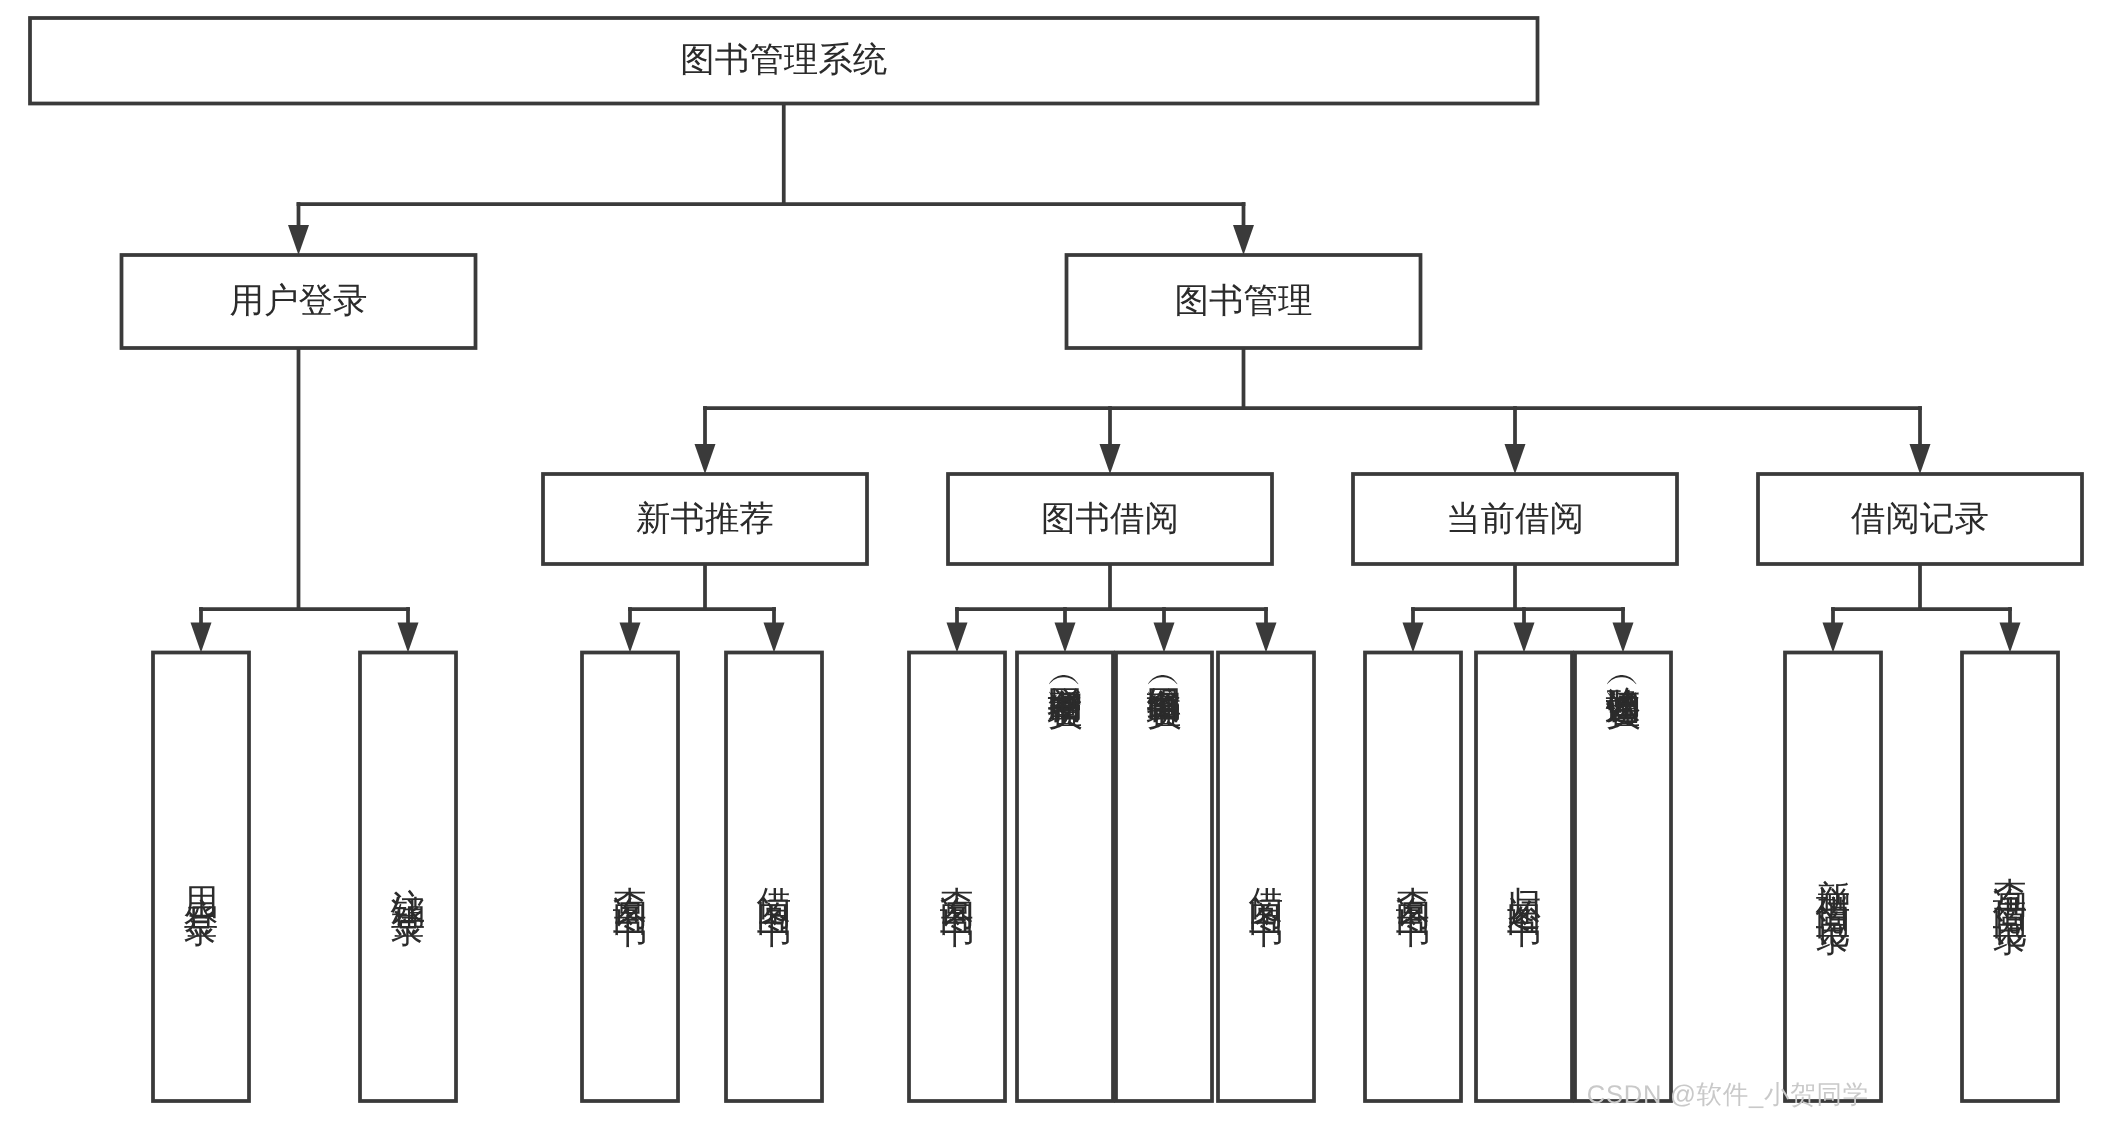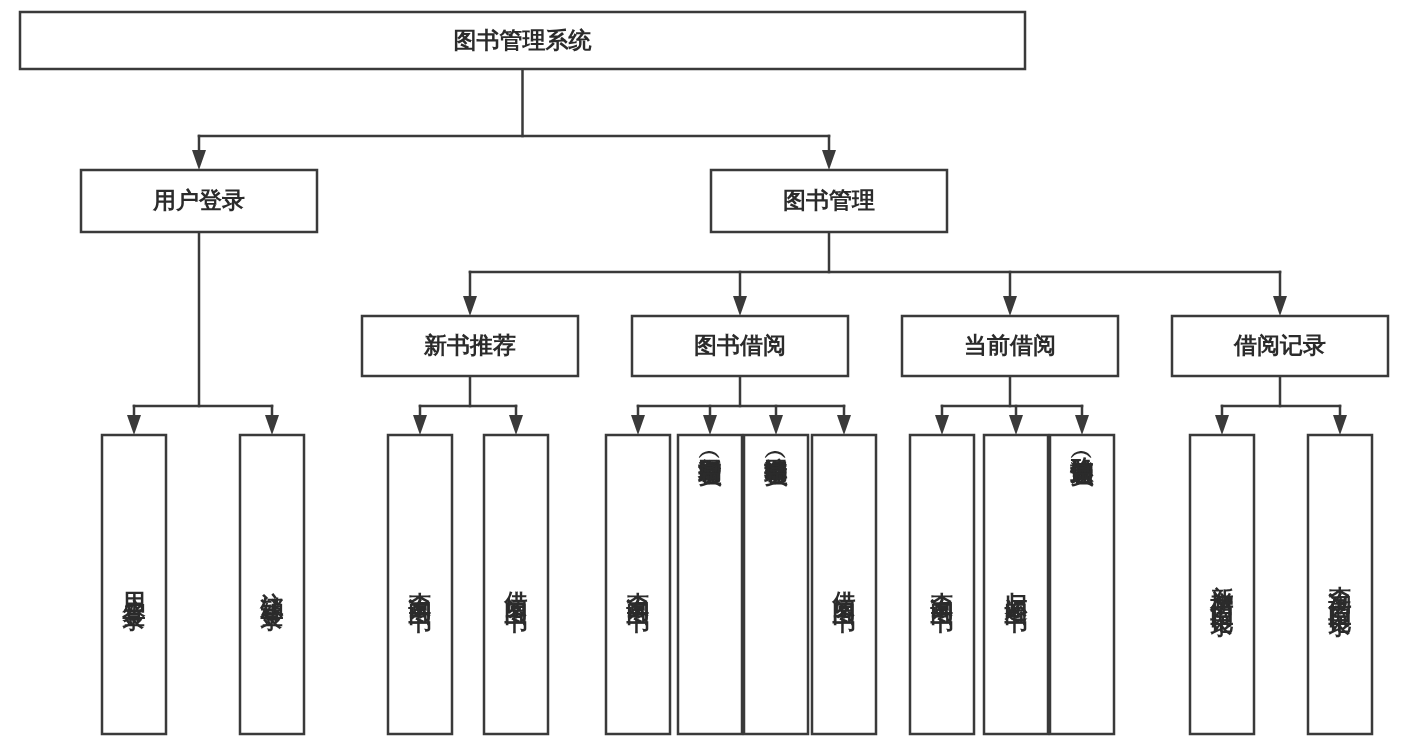--- a/index.html
+++ b/index.html
@@ -12,21 +12,20 @@
     height: 747px;
     font-family: "Liberation Sans", "DejaVu Sans", sans-serif;
     overflow: hidden;
     position: relative;
   }
   #diagram-root {
     position: relative;
     width: 1256px;
     height: 747px;
     background: #ffffff;
-    font-weight: bold;
   }
   svg#diagram-svg {
     position: absolute;
     top: 0;
     left: 0;
     width: 1405px;
     height: 747px;
     display: block;
   }
   .node-box {
@@ -207,14 +206,15 @@
         <div class="leaf-label" style="letter-spacing: 1px;">确认归还（管理员）</div>
       </div>
       <div class="leaf-label-wrap" style="left: 1190px; top: 443px; width: 64px; height: 283px; align-items: center;">
         <div class="leaf-label" style="letter-spacing: 6px;">新增借阅记录</div>
       </div>
       <div class="leaf-label-wrap" style="left: 1308px; top: 443px; width: 64px; height: 283px; align-items: center;">
         <div class="leaf-label" style="letter-spacing: 6px;">查询借阅记录</div>
       </div>
     </div>
 
+  <div id="watermark">CSDN @软件_小贺同学</div>
 
 </div>
 
 </body></html>

